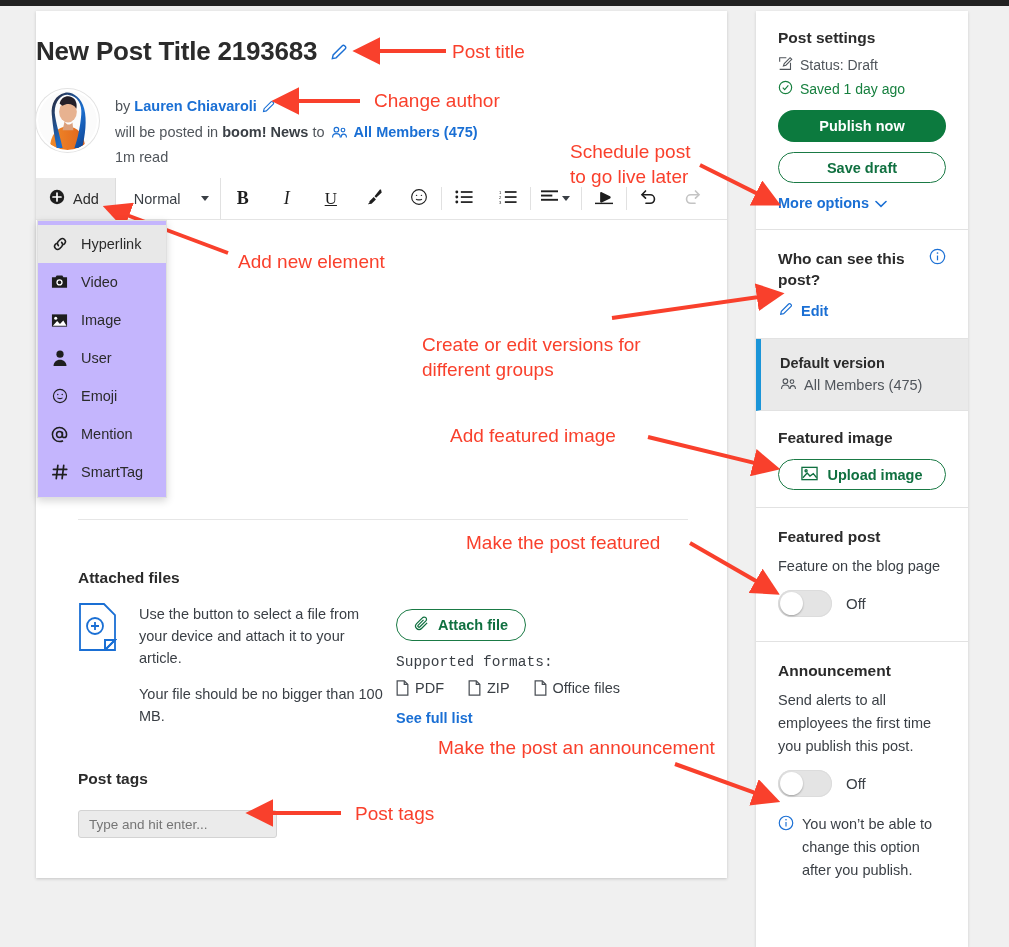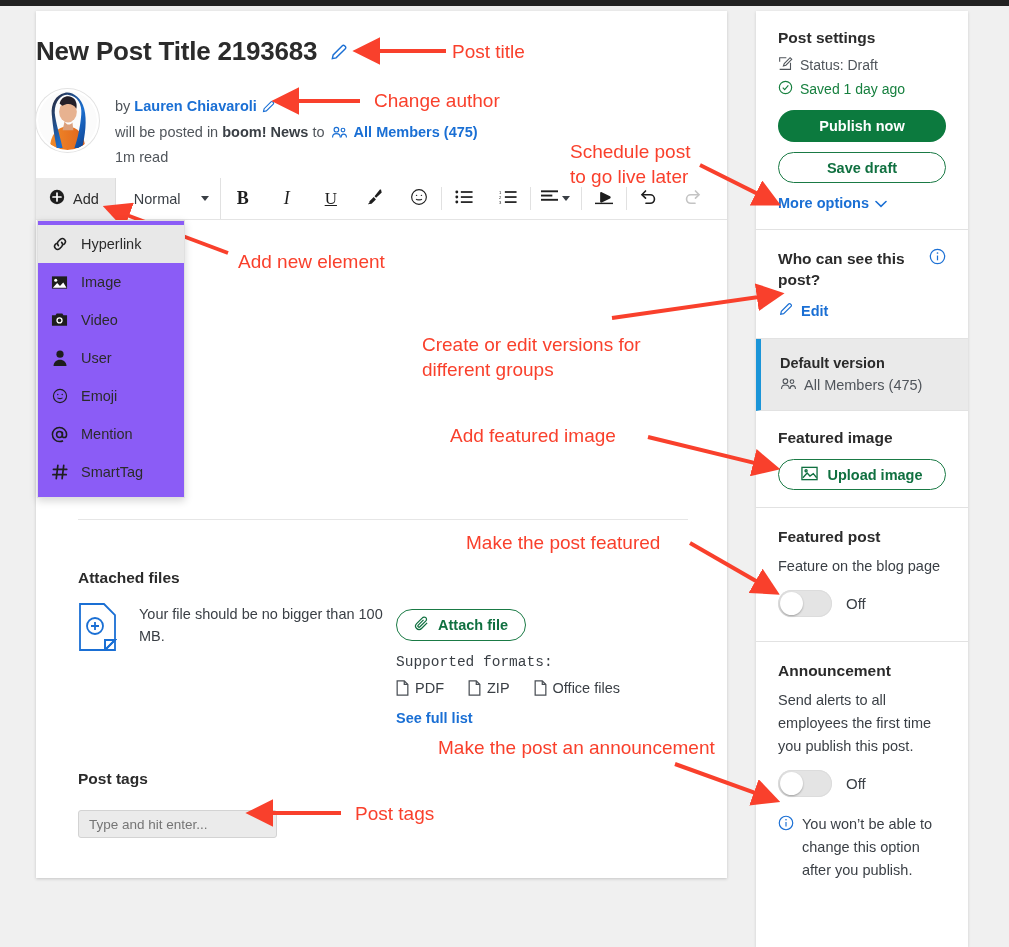--- a/index.html
+++ b/index.html
@@ -73,22 +73,22 @@
            border-right: 4.5px solid transparent; border-top: 5.5px solid #3a3f45; }
   .tb-btn {
     width: 44px; display: flex; align-items: center; justify-content: center;
     cursor: pointer; color: #1e1e1e;
   }
   .tb-sep { width: 1px; background: #e1e1e1; margin: 9px 0; }
   .tb-btn.dim { color: #c4c4c4; }
 
   
   .add-menu {
-    position: absolute; left: 37px; top: 220px; width: 148px;
-    background: #8b5cf6; border: 1px solid #e0e0e0;
+    position: absolute; left: 37px; top: 220px; width: 130px;
+    background: #c4b5fd; border: 1px solid #e0e0e0;
     box-shadow: 0 3px 8px rgba(0,0,0,.16); z-index: 30;
     padding: 4px 0 6px 0;
   }
   .add-item {
     display: flex; align-items: center; gap: 13px;
     height: 38px; padding: 0 13px; font-size: 14.5px; color: #2b2b2b;
     cursor: pointer;
   }
   .add-item.sel { background: #e8e8e8; }
   .add-ico { width: 17px; display: flex; justify-content: center; color: #1e1e1e; }
@@ -295,20 +295,21 @@
       <span class="file-plus-icon">
         <svg width="39" height="48" viewBox="0 0 39 48" fill="none" stroke="#1a6fd4" stroke-width="1.8">
           <path d="M2 1h24l11 11v35H2z" fill="#fff"></path>
           <path d="M27 47l10-10h-10z" fill="#fff"></path>
           <path d="M27 47l10-10h-10v10z"></path>
           <circle cx="17" cy="23" r="8"></circle>
           <path d="M17 19v8M13 23h8"></path>
         </svg>
       </span>
       <div class="files-text">
+        <p>Use the button to select a file from your device and attach it to your article.</p>
         <p>Your file should be no bigger than 100 MB.</p>
       </div>
     </div>
 
     <button class="attach-btn" style="left:360px;top:598px;">
       <span>
         <svg width="15" height="15" viewBox="0 0 24 24" fill="none" stroke="#107040" stroke-width="2">
           <path d="M21 11l-9 9a5.5 5.5 0 01-7.8-7.8l9.2-9.2a3.7 3.7 0 115.2 5.2L9.5 17.3a1.9 1.9 0 11-2.7-2.7l8.4-8.4"></path>
         </svg>
       </span>
@@ -458,37 +459,37 @@
       <span class="add-ico">
         <svg width="16" height="16" viewBox="0 0 18 18" fill="none" stroke="#1e1e1e" stroke-width="1.7" stroke-linecap="round">
           <path d="M7.2 10.8a3.4 3.4 0 010-4.8l2.2-2.2a3.4 3.4 0 014.8 4.8l-1 1"></path>
           <path d="M10.8 7.2a3.4 3.4 0 010 4.8l-2.2 2.2a3.4 3.4 0 01-4.8-4.8l1-1"></path>
         </svg>
       </span>
       <span>Hyperlink</span>
     </div>
     <div class="add-item">
       <span class="add-ico">
+        <svg width="17" height="14" viewBox="0 0 18 14" fill="#1e1e1e">
+          <path d="M6 0h6l1.2 2H17v11H1V2h3.8z"></path>
+          <circle cx="9" cy="7.4" r="3.3" fill="#fff"></circle>
+            <circle cx="9" cy="7.4" r="1.9"></circle>
+        </svg>
+      </span>
+      <span>Video</span>
+    </div>
+    <div class="add-item">
+      <span class="add-ico">
         <svg width="17" height="15" viewBox="0 0 18 15" fill="#1e1e1e">
           <path d="M1 1h16v13H1z"></path>
           <circle cx="5" cy="5" r="1.6" fill="#fff"></circle>
           <path d="M2 13l4.5-5 3 3.2L13 7.6l3.4 5.4z" fill="#fff"></path>
         </svg>
       </span>
       <span>Image</span>
-    </div>
-    <div class="add-item">
-      <span class="add-ico">
-        <svg width="17" height="14" viewBox="0 0 18 14" fill="#1e1e1e">
-          <path d="M6 0h6l1.2 2H17v11H1V2h3.8z"></path>
-          <circle cx="9" cy="7.4" r="3.3" fill="#fff"></circle>
-            <circle cx="9" cy="7.4" r="1.9"></circle>
-        </svg>
-      </span>
-      <span>Video</span>
     </div>
     <div class="add-item">
       <span class="add-ico">
         <svg width="14" height="16" viewBox="0 0 14 16" fill="#1e1e1e">
           <circle cx="7" cy="4.2" r="3.6"></circle>
             <path d="M0.5 16c0-3.7 2.9-6.3 6.5-6.3s6.5 2.6 6.5 6.3z"></path>
         </svg>
       </span>
       <span>User</span>
     </div>

